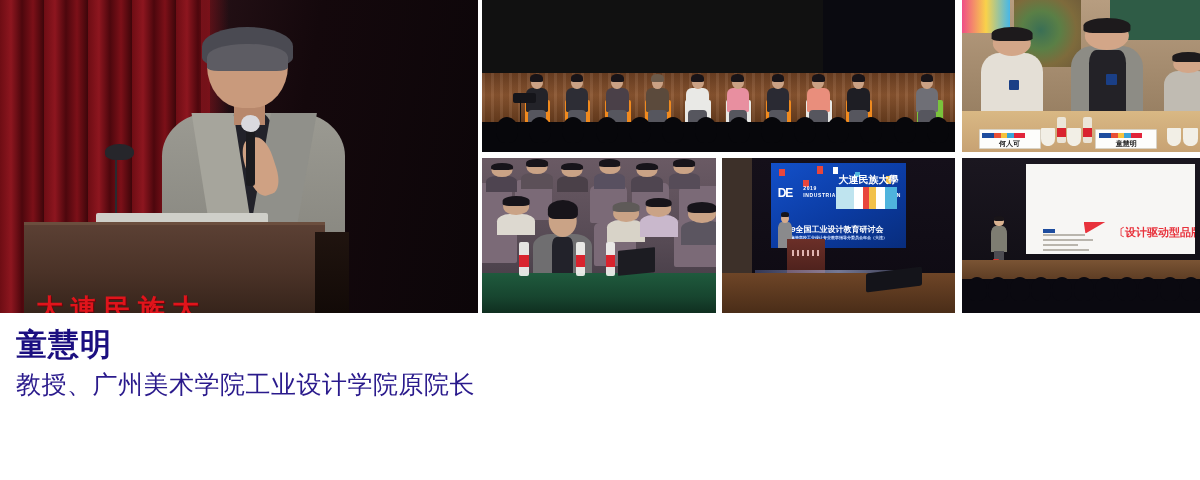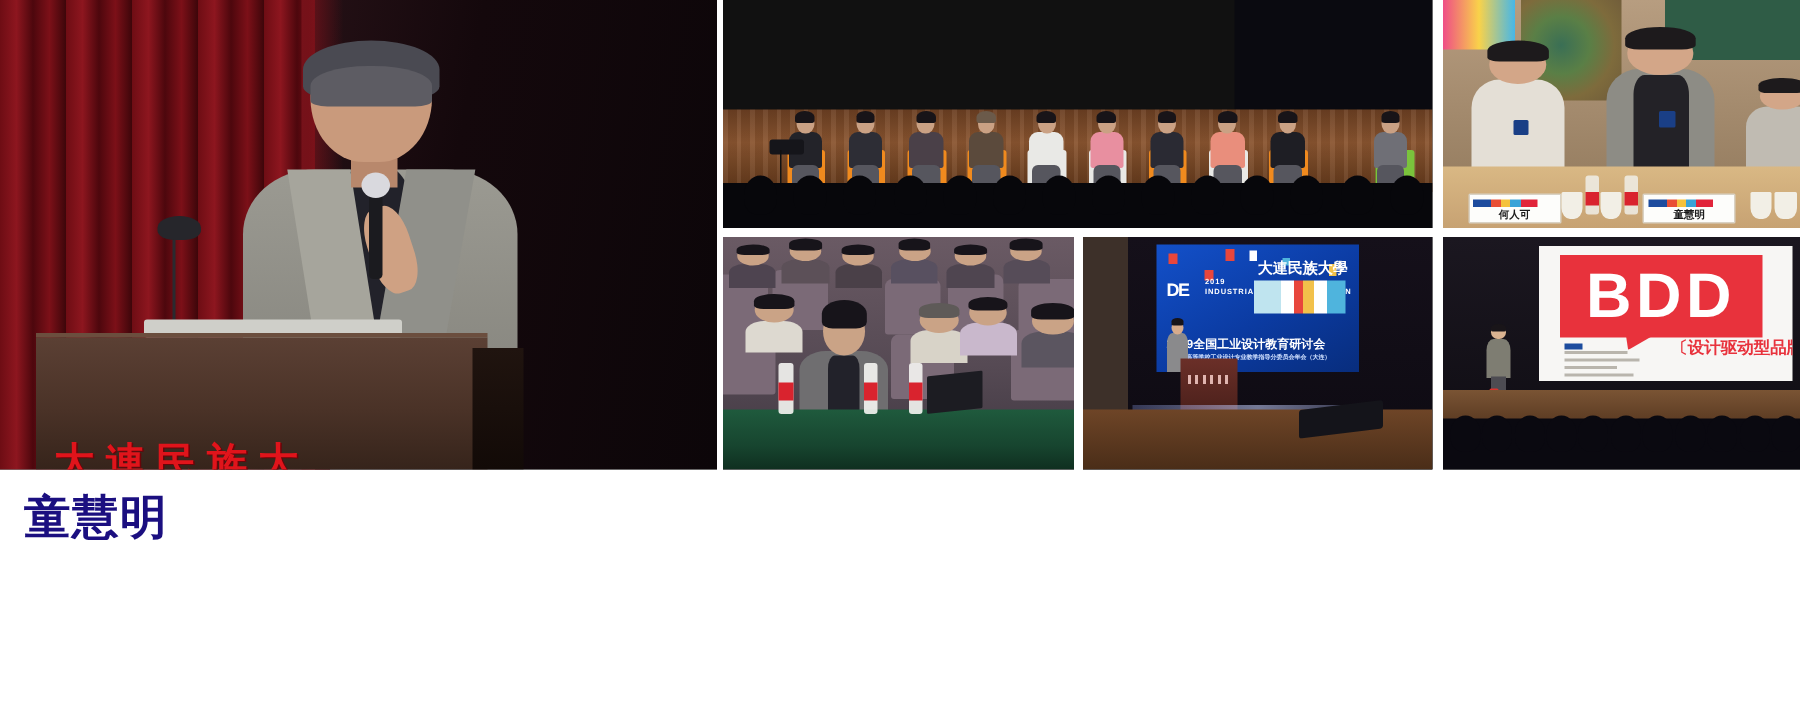--- a/index.html
+++ b/index.html
@@ -588,23 +588,20 @@
       <div class="ph st-podium"></div>
       <div class="ph st-lightband"></div>
       <div class="ph st-floor"></div>
       <div class="ph st-monitor"></div>
     </div>
 
     <div class="photo" id="photo-bdd">
       <div class="ph bd-bg"></div>
 
       <div class="ph bd-screen">
-        <div class="bd-red">
-          <span class="bd-letters">BDD</span>
-        </div>
         <div class="bd-red-tail"></div>
         <div class="bd-badge"></div>
         <div class="bd-lines" style="top:78%;">
           <i style="width:78%"></i>
             <i style="width:92%"></i>
             <i style="width:64%"></i>
             <i style="width:84%"></i>
         </div>
         <div class="bd-tag">〔设计驱动型品牌〕</div>
       </div>
@@ -631,15 +628,16 @@
         <div class="h" style="left:74%;"></div>
           <div class="h" style="left:83%;"></div>
         <div class="h" style="left:92%;"></div>
       </div>
     </div>
 
   </div>
 
   <div class="caption">
     <div class="cap-name">童慧明</div>
+    <div class="cap-role">教授、广州美术学院工业设计学院原院长</div>
   </div>
 
 </div>
 
 </body></html>

